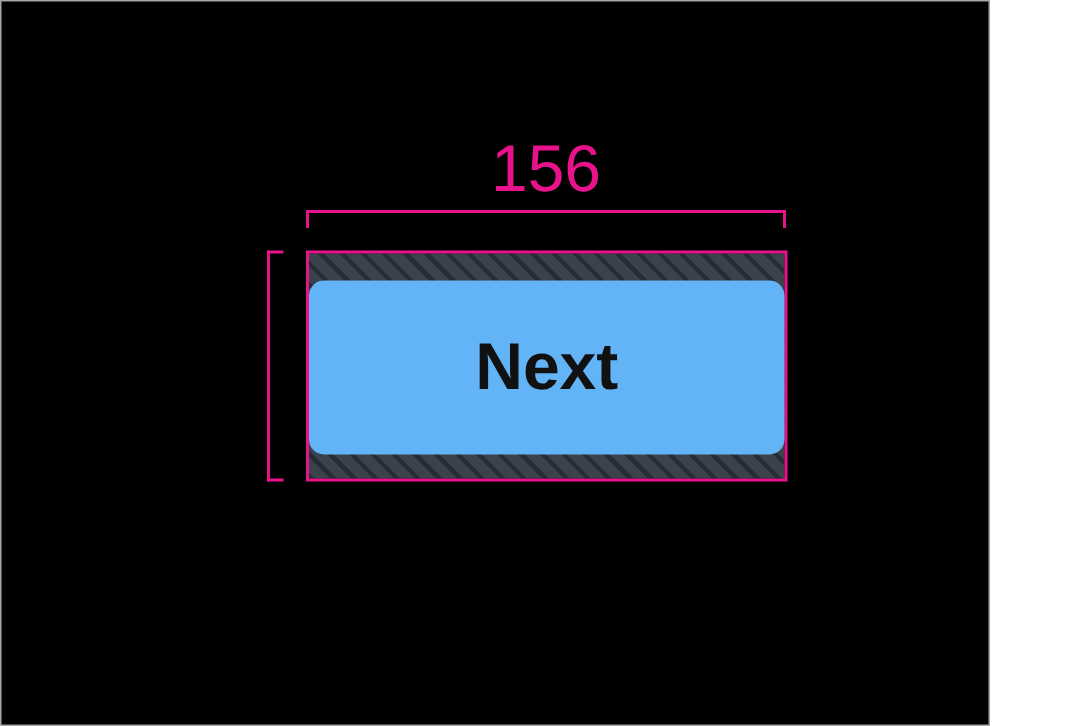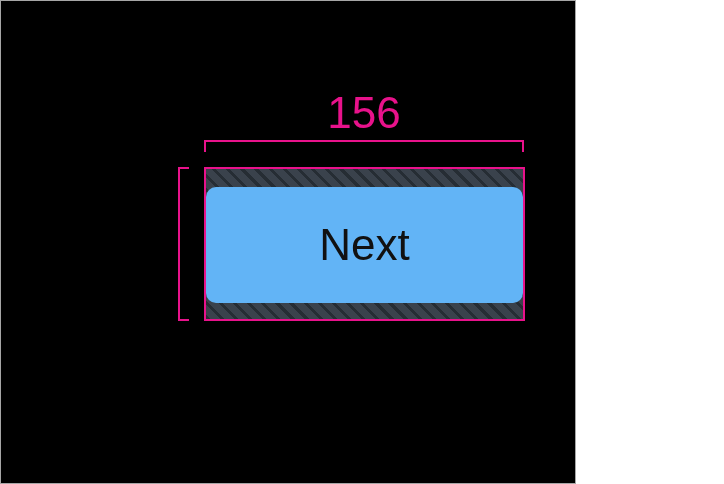--- a/index.html
+++ b/index.html
@@ -14,21 +14,21 @@
   * { margin: 0; padding: 0; box-sizing: border-box; }
   html, body { background: #fff; }
   body {
     width: 724px;
     height: 484px;
     font-family: "Liberation Sans", sans-serif;
     overflow: hidden;
   }
   .frame {
     position: relative;
-    width: 576px;
+    width: 660px;
     height: 484px;
     background: var(--canvas-bg);
     border: 1px solid var(--frame-border);
     overflow: hidden;
     padding-left: 26px;
   }
   .dim-label {
     position: absolute;
     color: var(--accent-pink);
     font-size: 44px;
@@ -91,21 +91,21 @@
     top: 18px;
     bottom: 16px;
     background: var(--button-blue);
     border: none;
     border-radius: 10px;
     display: flex;
     align-items: center;
     justify-content: center;
     font-family: "Liberation Sans", sans-serif;
     font-size: 44px;
-    font-weight: 400;
+    font-weight: 700;
     color: var(--button-text);
     cursor: pointer;
   }
 </style>
 </head>
 <body>
 
 <div class="frame">
 
   <div class="dim-label width-label">156</div>

